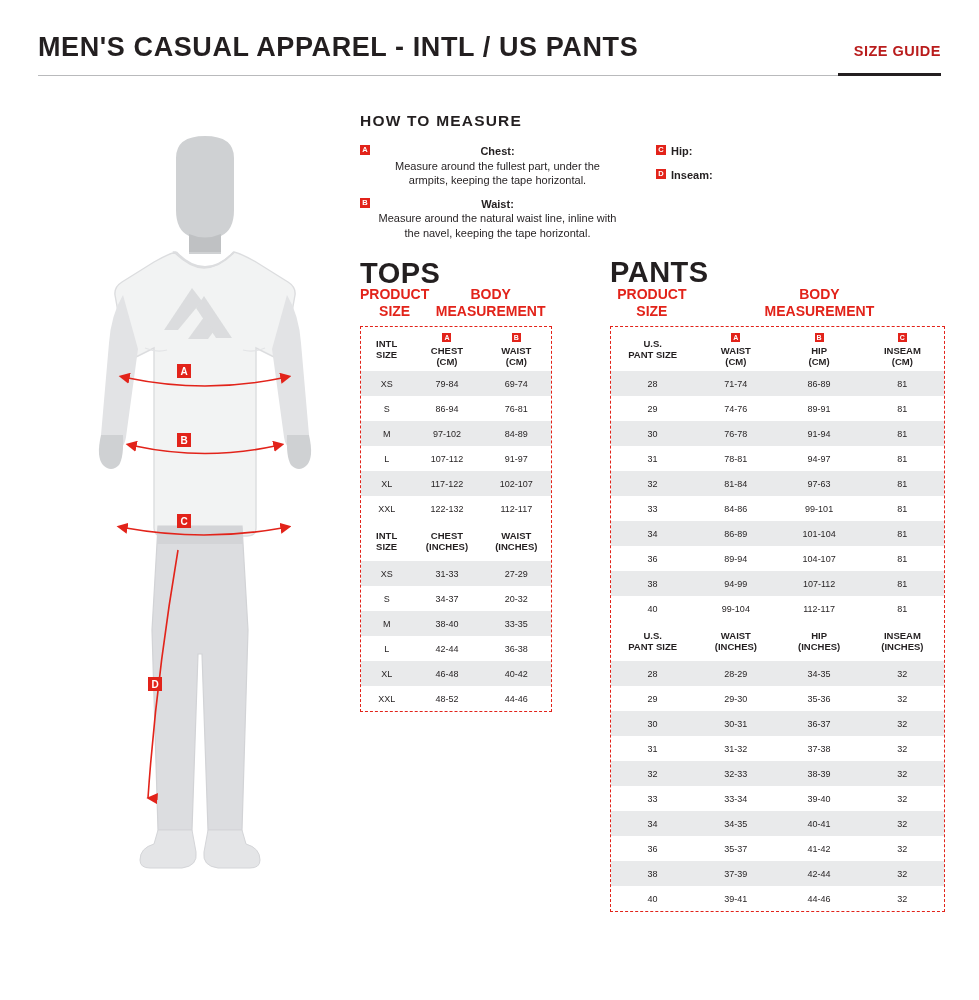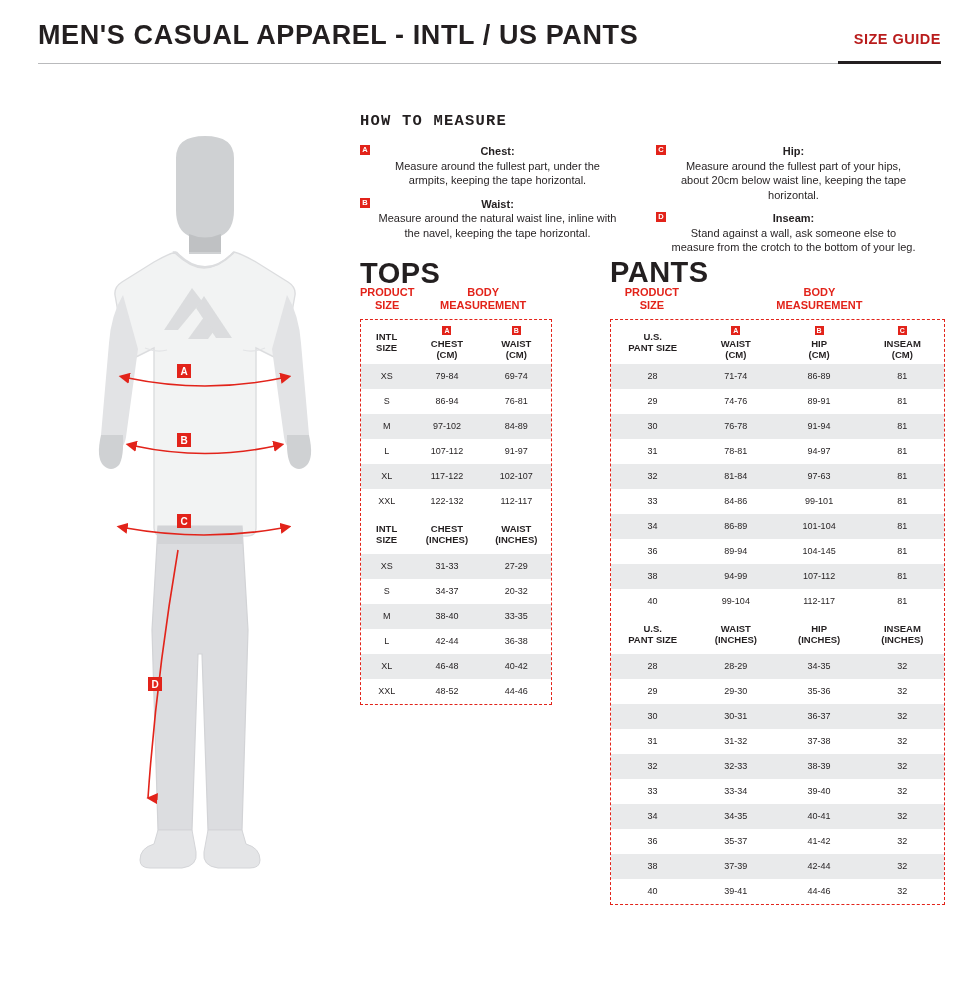--- a/index.html
+++ b/index.html
@@ -13,21 +13,21 @@
     position: relative;
     width: 979px;
     height: 1000px;
     overflow: hidden;
     background: #ffffff;
   }
 
   
   .header {
     position: absolute;
-    left: 0; top: 0;
+    left: 0; top: 12px;
     width: 979px;
     height: 66px;
   }
   .header-title {
     position: absolute;
     left: 38px; top: 20px;
     font-size: 27px;
     font-weight: bold;
     letter-spacing: 0.6px;
     color: #231f20;
@@ -71,21 +71,20 @@
     left: 360px;
     top: 112px;
     width: 585px;
   }
   .howto h2 {
     margin: 0 0 14px 0;
     font-size: 15.5px;
     font-weight: bold;
     letter-spacing: 1.2px;
     color: #231f20;
-    font-family: Liberation Mono, monospace;
   }
   .howto-cols {
     display: flex;
     gap: 36px;
   }
   .howto-col { width: 260px; }
   .howto-item {
     display: flex;
     align-items: flex-start;
     margin-bottom: 9px;
@@ -131,21 +130,21 @@
   table.size td, table.size th {
     text-align: center;
     vertical-align: middle;
     border: 0;
     padding: 0;
   }
 
   .hdr-red {
     color: #e2231a;
     font-weight: bold;
-    font-size: 11px;
+    font-size: 14px;
     line-height: 1.18;
     padding-bottom: 7px !important;
   }
   .hdr-main {
     font-weight: bold;
     font-size: 9.5px;
     line-height: 1.2;
     color: #231f20;
     height: 44px;
   }
@@ -273,28 +272,26 @@
             <span class="howto-term">Waist:</span>
             <span>Measure around the natural waist line, inline with the navel, keeping the tape horizontal.</span>
           </span>
         </div>
       </div>
       <div class="howto-col">
         <div class="howto-item">
           <span class="tag">C</span>
           <span class="howto-text">
             <span class="howto-term">Hip:</span>
-            <span>Measure around the fullest part of your hips, about 20cm below waist line, keeping the tape horizontal.</span>
           </span>
         </div>
         <div class="howto-item">
           <span class="tag">D</span>
           <span class="howto-text">
             <span class="howto-term">Inseam:</span>
-            <span>Stand against a wall, ask someone else to measure from the crotch to the bottom of your leg.</span>
           </span>
         </div>
       </div>
     </div>
   </div>
 
   <div class="sec-title" id="tops-title">TOPS</div>
   <div class="table-wrap" id="tops-table">
     <table class="size">
       <colgroup>
@@ -512,21 +509,21 @@
           </tr>
           <tr class="body-row alt">
             <td>34</td>
             <td>86-89</td>
             <td>101-104</td>
             <td>81</td>
           </tr>
           <tr class="body-row">
             <td>36</td>
             <td>89-94</td>
-            <td>104-145</td>
+            <td>104-107</td>
             <td>81</td>
           </tr>
           <tr class="body-row alt">
             <td>38</td>
             <td>94-99</td>
             <td>107-112</td>
             <td>81</td>
           </tr>
           <tr class="body-row">
             <td>40</td>

